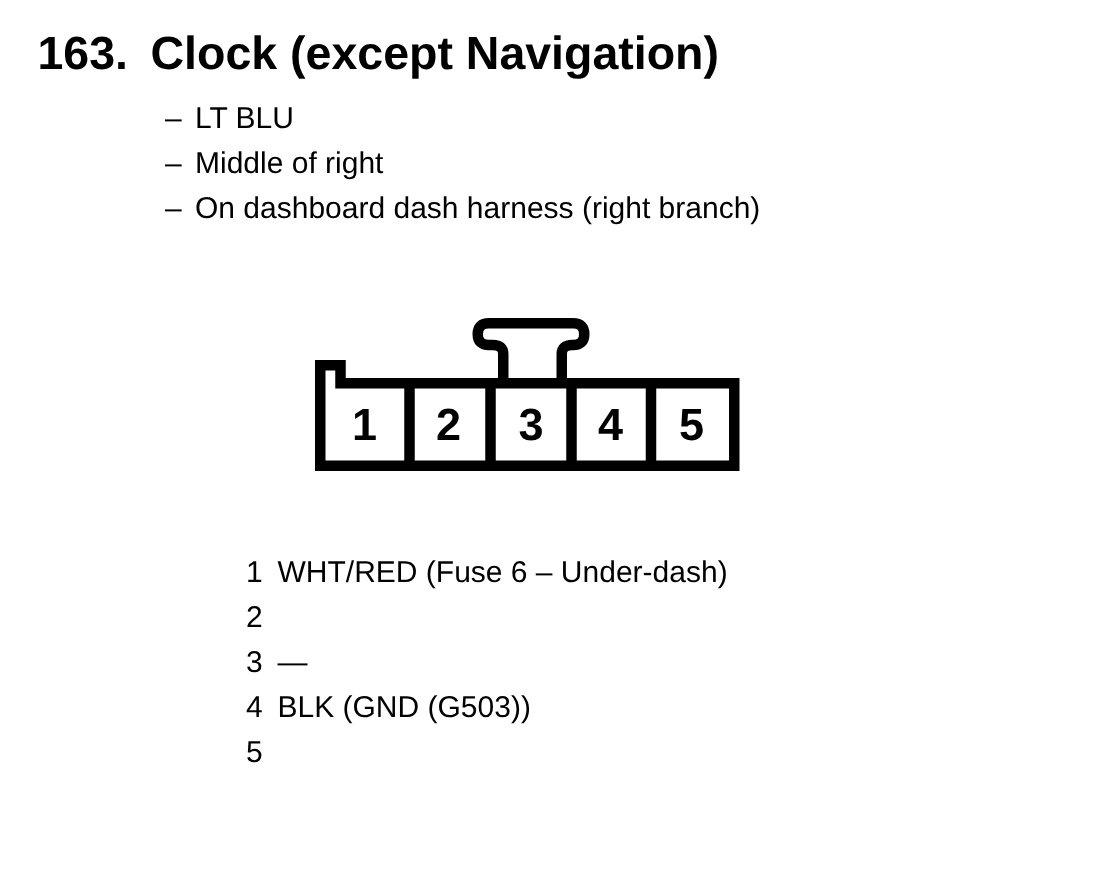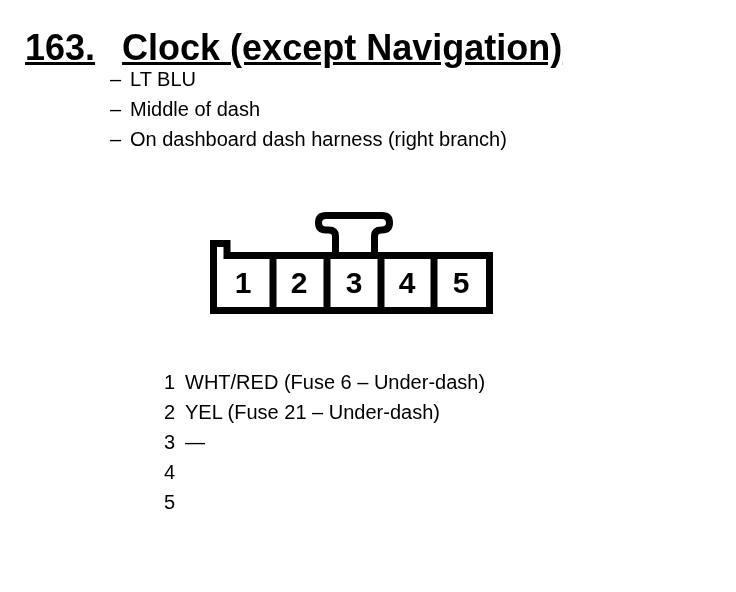--- a/index.html
+++ b/index.html
@@ -17,28 +17,27 @@
     overflow: hidden;
   }
   
   .title-row {
     position: absolute;
     left: 25px;
     top: 16px;
     display: flex;
     align-items: baseline;
     font-weight: bold;
-    font-size: 36px;
+    font-size: 31px;
     line-height: 31px;
     white-space: nowrap;
-    text-decoration: underline;
   }
   .item-no { margin-right: 11px; }
   .title-row h1 {
-    margin: 16px;
+    margin: 4px;
     font-size: inherit;
     font-weight: inherit;
     line-height: inherit;
     text-align: center;
   }
   
   .details {
     position: absolute;
     left: 110px;
     top: 64px;
@@ -95,21 +94,21 @@
     <h1>Clock (except Navigation)</h1>
   </header>
 
   <ul class="details">
     <li class="detail">
       <span class="dash">–</span>
       <span>LT BLU</span>
     </li>
     <li class="detail">
       <span class="dash">–</span>
-      <span>Middle of dash</span>
+      <span>Middle of right</span>
     </li>
     <li class="detail">
       <span class="dash">–</span>
       <span>On dashboard dash harness (right branch)</span>
     </li>
   </ul>
 
   <div class="connector">
     <svg width="295" height="115" viewBox="0 0 295 115">
       <g fill="#ffffff" stroke="#000000" stroke-width="7">
@@ -136,27 +135,27 @@
     </svg>
   </div>
 
   <ol class="pinout">
     <li class="pin-row">
       <span class="pin-no">1</span>
       <span class="pin-wire">WHT/RED (Fuse 6 – Under-dash)</span>
     </li>
     <li class="pin-row">
       <span class="pin-no">2</span>
-      <span class="pin-wire">YEL (Fuse 21 – Under-dash)</span>
     </li>
     <li class="pin-row">
       <span class="pin-no">3</span>
       <span class="pin-wire">—</span>
     </li>
     <li class="pin-row">
       <span class="pin-no">4</span>
+      <span class="pin-wire">BLK (GND (G503))</span>
     </li>
     <li class="pin-row">
       <span class="pin-no">5</span>
     </li>
   </ol>
 
 </div>
 
 </body></html>

